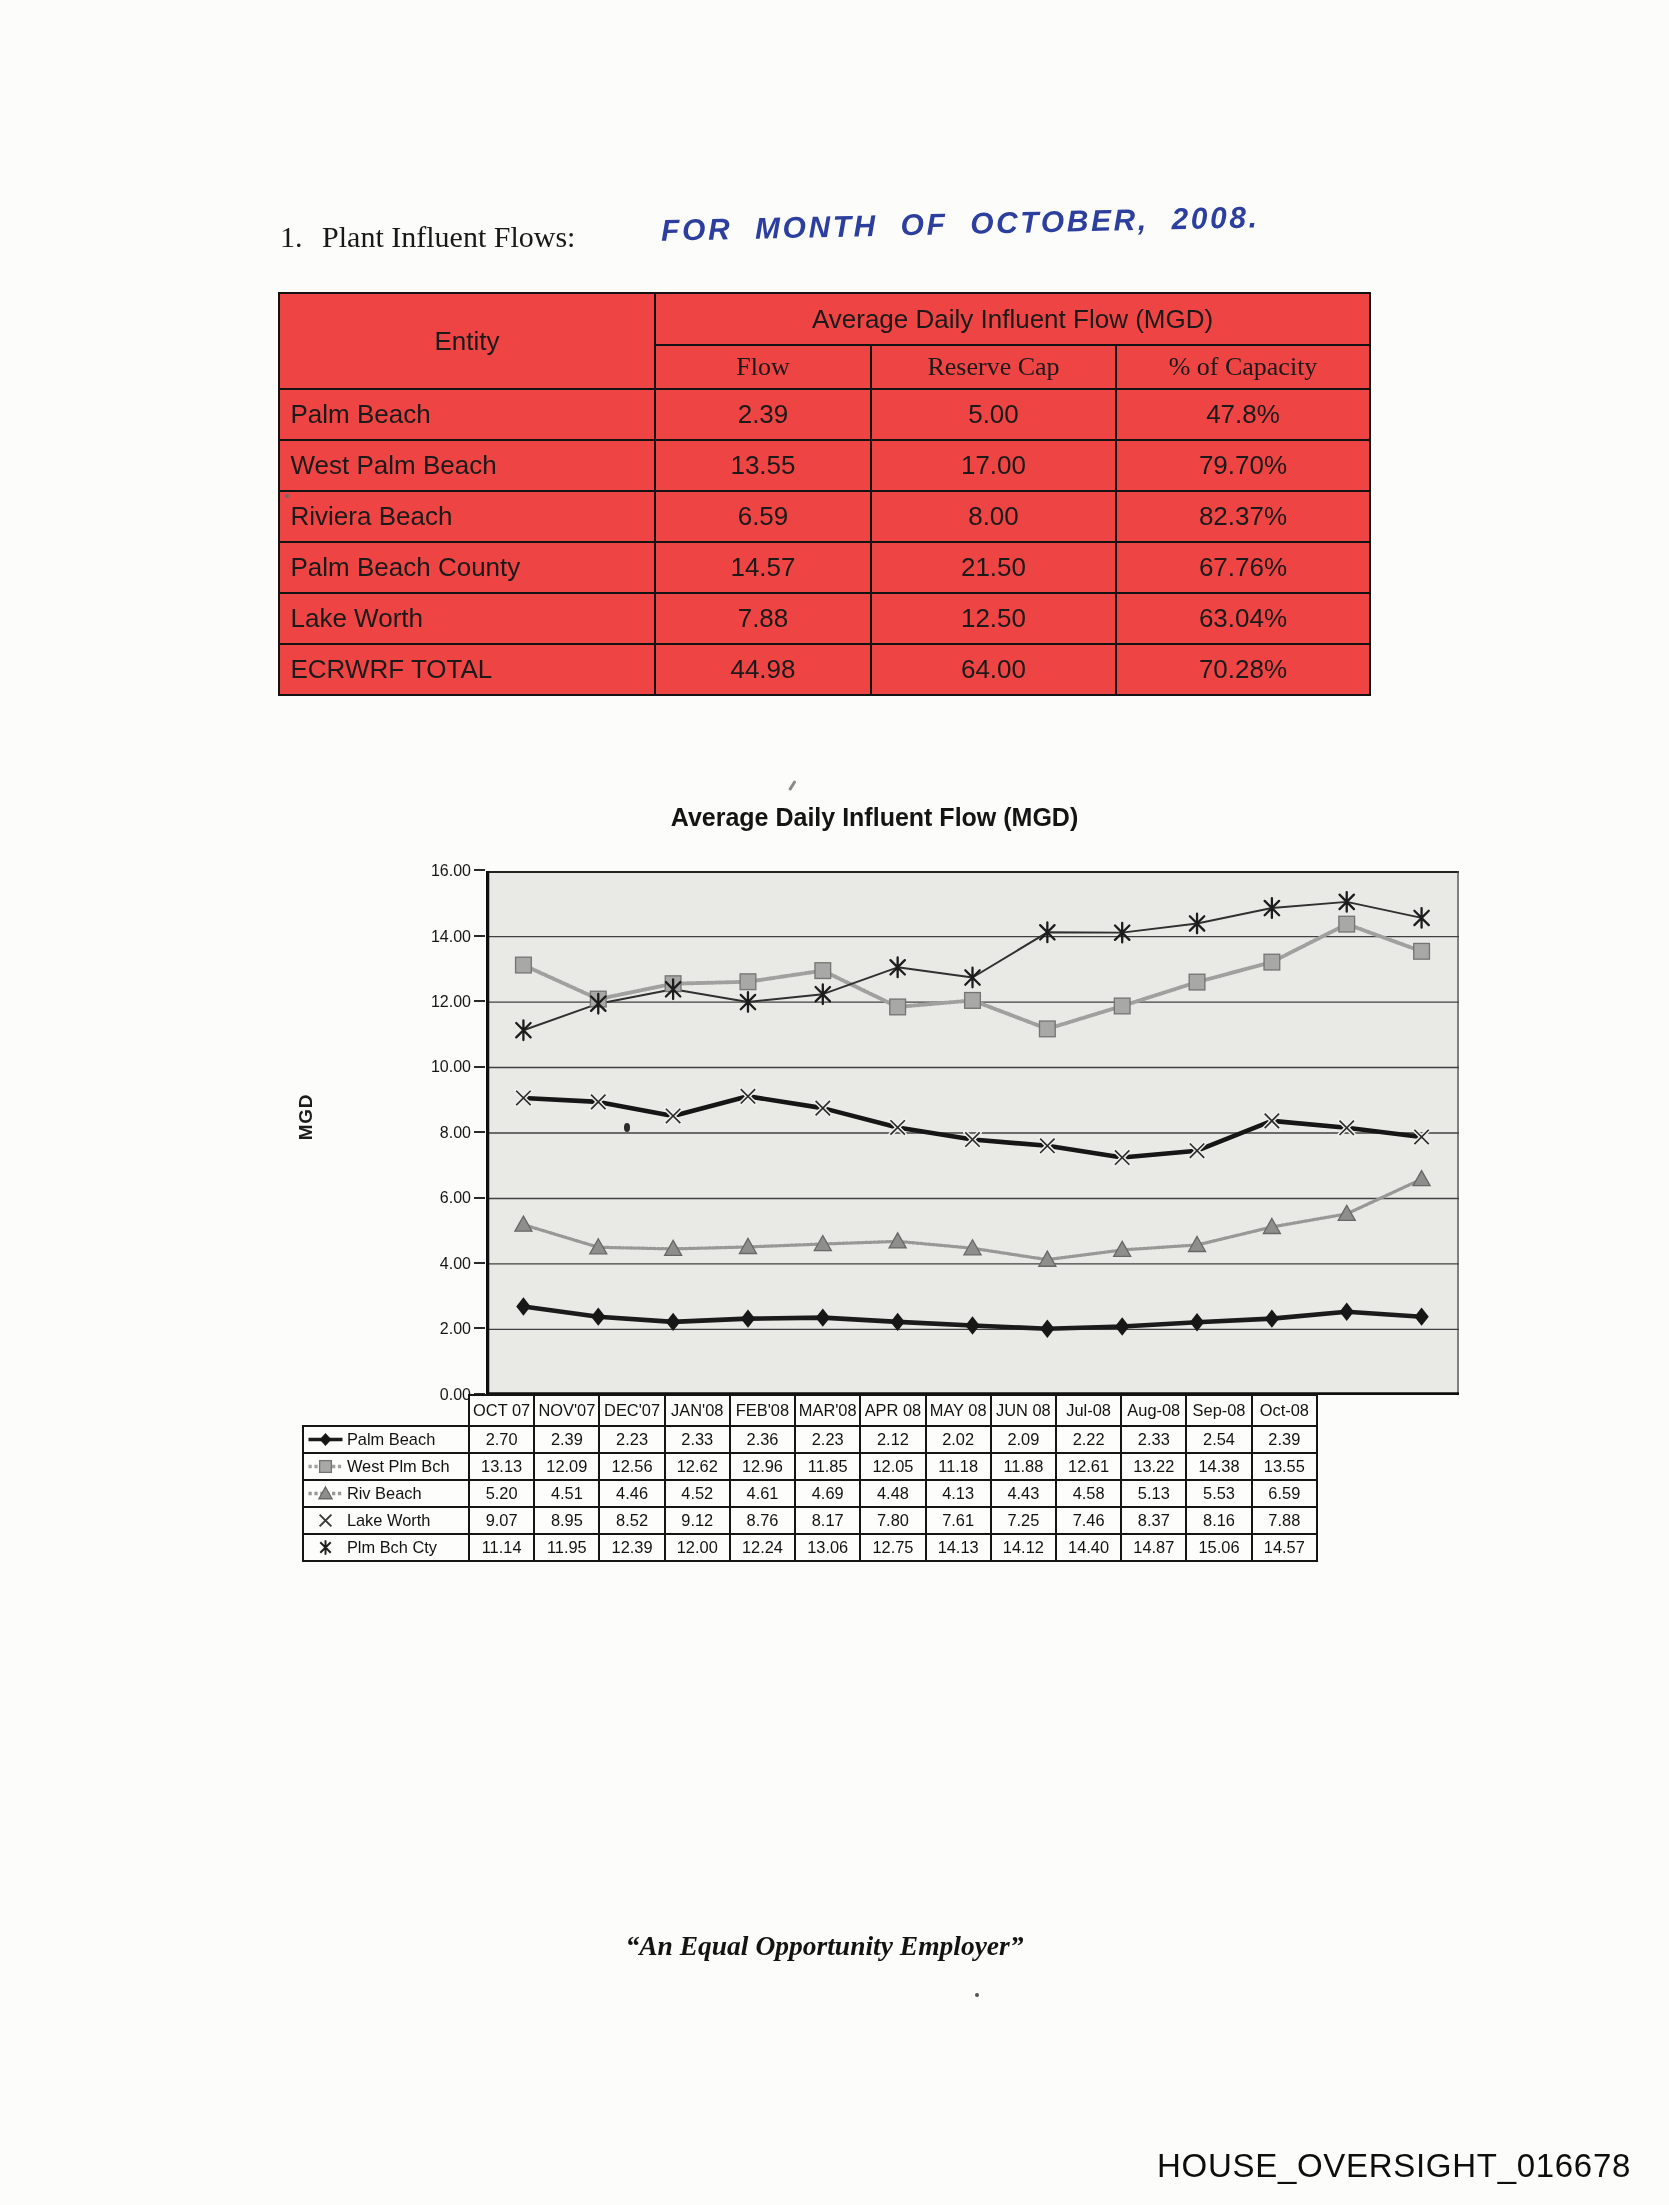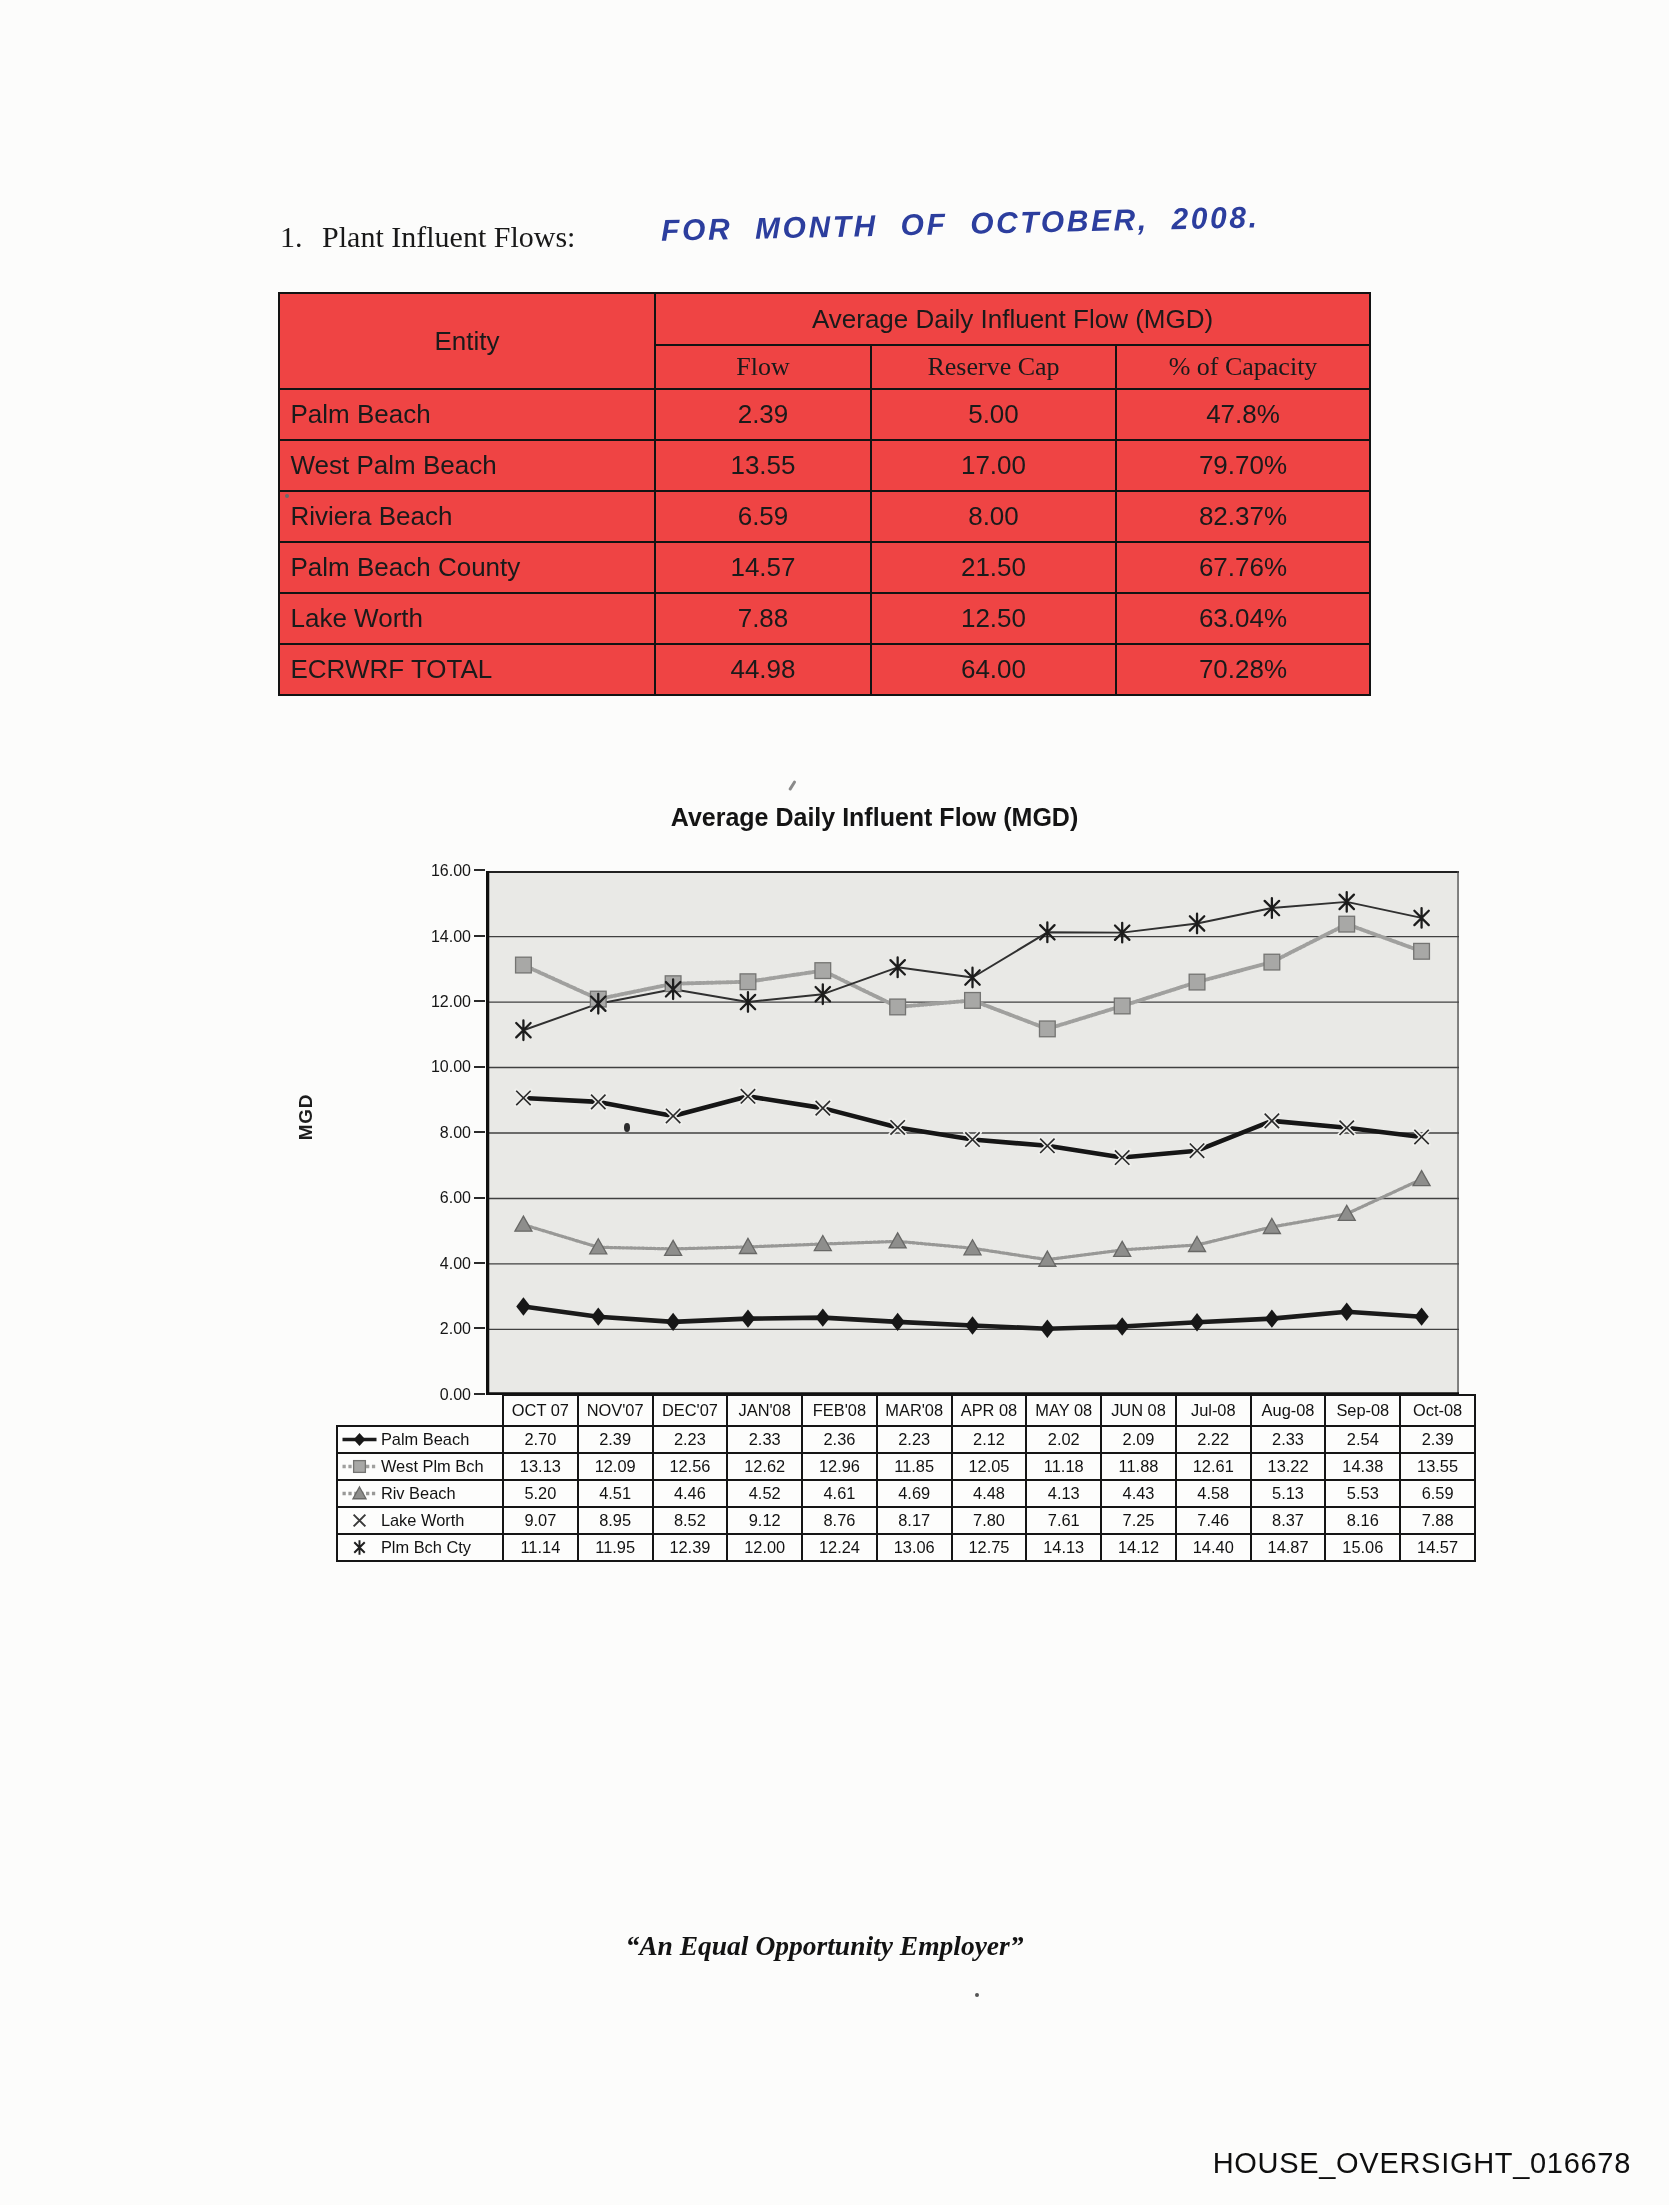--- a/index.html
+++ b/index.html
@@ -26,35 +26,35 @@
   
   .chart-title{position:absolute;left:482px;top:803px;width:785px;text-align:center;
                font-size:25px;font-weight:bold;color:#141414;}
   .y-axis-title{position:absolute;left:266px;top:1106px;width:79px;text-align:center;
                font-size:19px;font-weight:bold;letter-spacing:0.7px;transform:rotate(-90deg);color:#1c1c1c;}
   .ytick{position:absolute;left:340px;width:131px;text-align:right;font-size:16px;height:21px;
          line-height:21px;color:#161616;}
   .ytickmark{position:absolute;left:474px;width:11px;height:2px;background:#2a2a2a;}
   .plot-svg{position:absolute;left:486px;top:871px;}
   
-  .chart-table{position:absolute;left:336px;top:1394px;width:1140px;border-collapse:collapse;
+  .chart-table{position:absolute;left:302px;top:1394px;width:1016px;border-collapse:collapse;
                table-layout:fixed;}
   .chart-table th,.chart-table td{border:2px solid #151515;font-size:16.4px;font-weight:400;
                color:#121212;text-align:center;padding:0;background:#fdfdfc;line-height:1;}
   .chart-table thead tr{height:31px;}
   .chart-table tbody tr{height:27px;}
   .chart-table .corner-cell{border-top:none;border-left:none;background:transparent;}
   .legend-cell{text-align:left;}
   .legend-inner{display:flex;align-items:center;gap:3.3px;padding-left:2.6px;}
   .legend-inner .lbl{font-size:16.4px;white-space:nowrap;}
   
   .footer{position:absolute;left:458px;top:1930px;width:733px;text-align:center;
           font-family:"Liberation Serif",serif;font-style:italic;font-weight:bold;
           font-size:27.5px;color:#131313;}
-  .doc-id{position:absolute;top:2147px;right:38px;font-size:29px;color:#0e0e0e;letter-spacing:0.7px;}
+  .doc-id{position:absolute;top:2147px;right:38px;font-size:33px;color:#0e0e0e;letter-spacing:0.7px;}
   
   .speck{position:absolute;background:#2c2c2c;border-radius:50%;}
 </style>
 </head>
 <body>
 
 <div class="page">
 
   <div class="heading">
     <span class="num">1.</span><span>Plant Influent Flows:</span>

